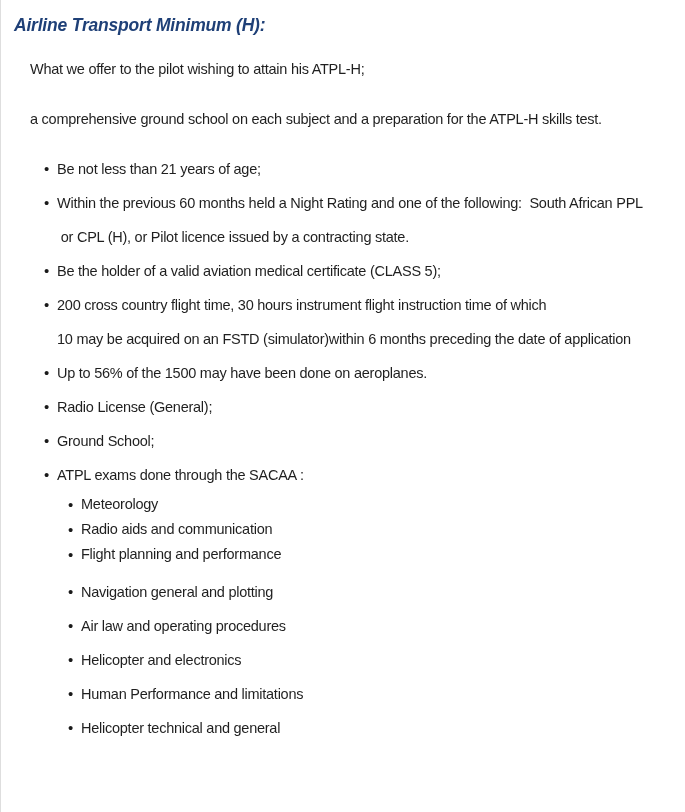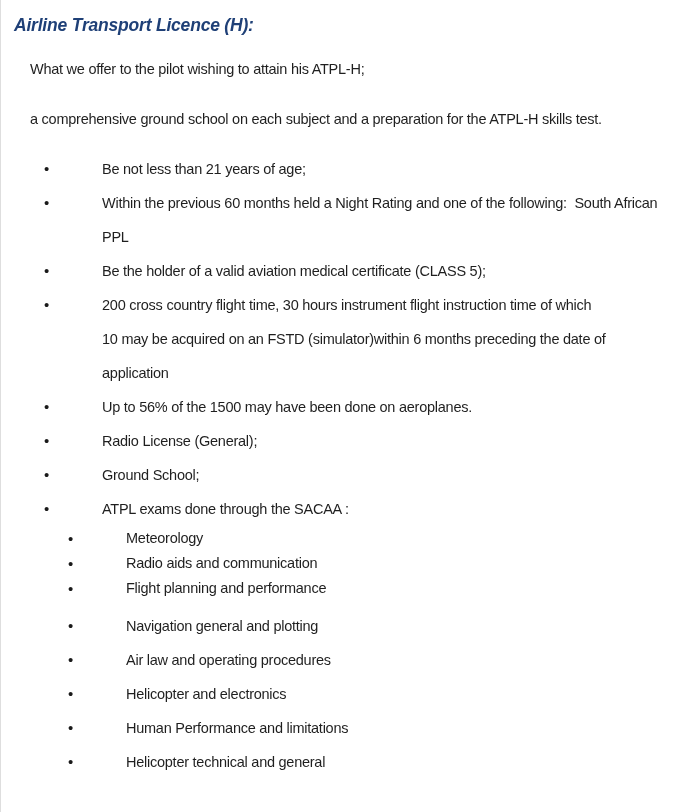--- a/index.html
+++ b/index.html
@@ -55,21 +55,20 @@
   }
   .marker {
     flex: 0 0 13px;
     width: 13px;
     font-size: 15px;
     color: #1a1a1a;
   }
   .item-body {
     flex: 1;
     min-width: 0;
-    margin-left: 45px;
   }
   .line {
     line-height: inherit;
     white-space: pre-wrap;
   }
   .sub-list {
     padding-left: 24px;
   }
   .sub-item {
     display: flex;
@@ -81,38 +80,39 @@
   .sub-item:nth-child(4) {
     margin-top: 8px;
   }
 </style>
 </head>
 <body>
 
 <div class="page">
   <div class="edge-line"></div>
 
-  <h1 class="doc-title">Airline Transport Licence (H):</h1>
+  <h1 class="doc-title">Airline Transport Minimum (H):</h1>
 
   <div class="intro">
     <p>What we offer to the pilot wishing to attain his ATPL-H;</p>
     <p>a comprehensive ground school on each subject and a preparation for the ATPL-H skills test.</p>
   </div>
 
   <div class="req-list">
       <div class="req-item">
         <span class="marker">•</span>
         <div class="item-body">
           <div class="line">Be not less than 21 years of age;</div>
         </div>
       </div>
       <div class="req-item">
         <span class="marker">•</span>
         <div class="item-body">
           <div class="line">Within the previous 60 months held a Night Rating and one of the following:  South African PPL</div>
+          <div class="line"> or CPL (H), or Pilot licence issued by a contracting state.</div>
         </div>
       </div>
       <div class="req-item">
         <span class="marker">•</span>
         <div class="item-body">
           <div class="line">Be the holder of a valid aviation medical certificate (CLASS 5);</div>
         </div>
       </div>
       <div class="req-item">
         <span class="marker">•</span>

